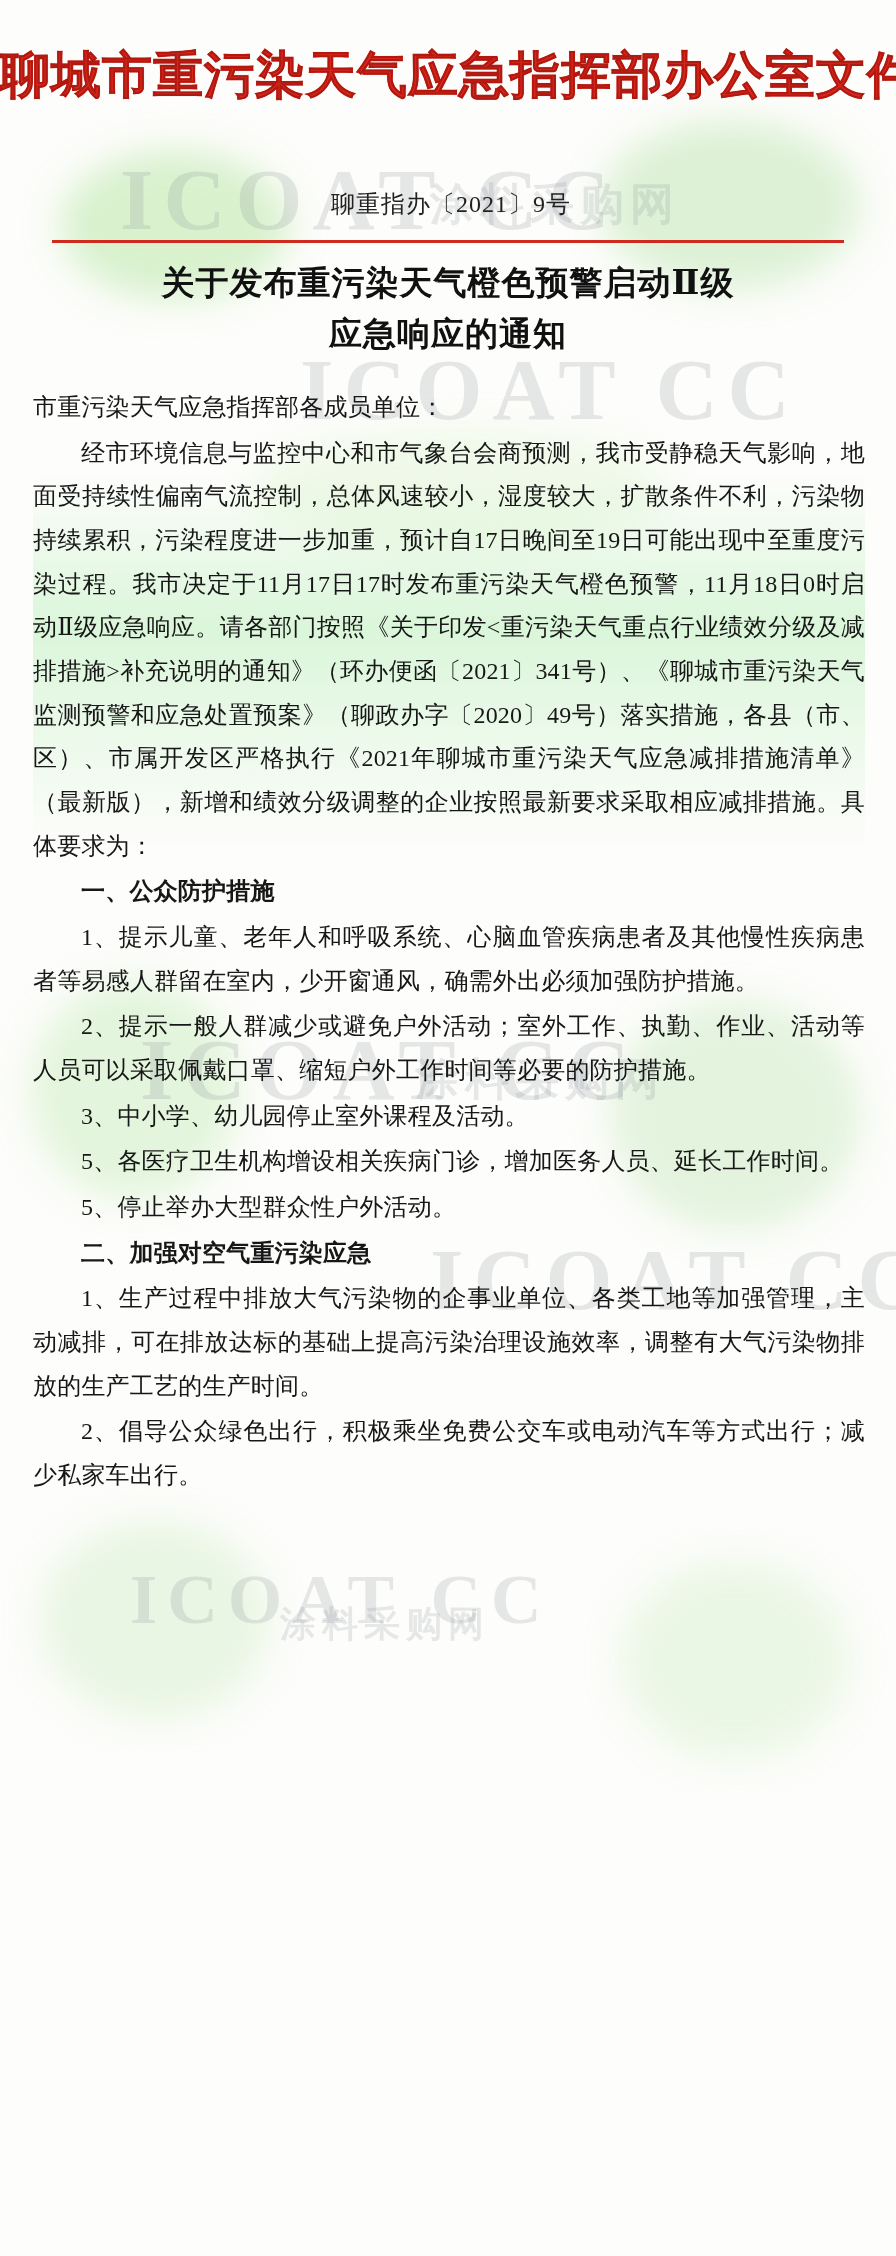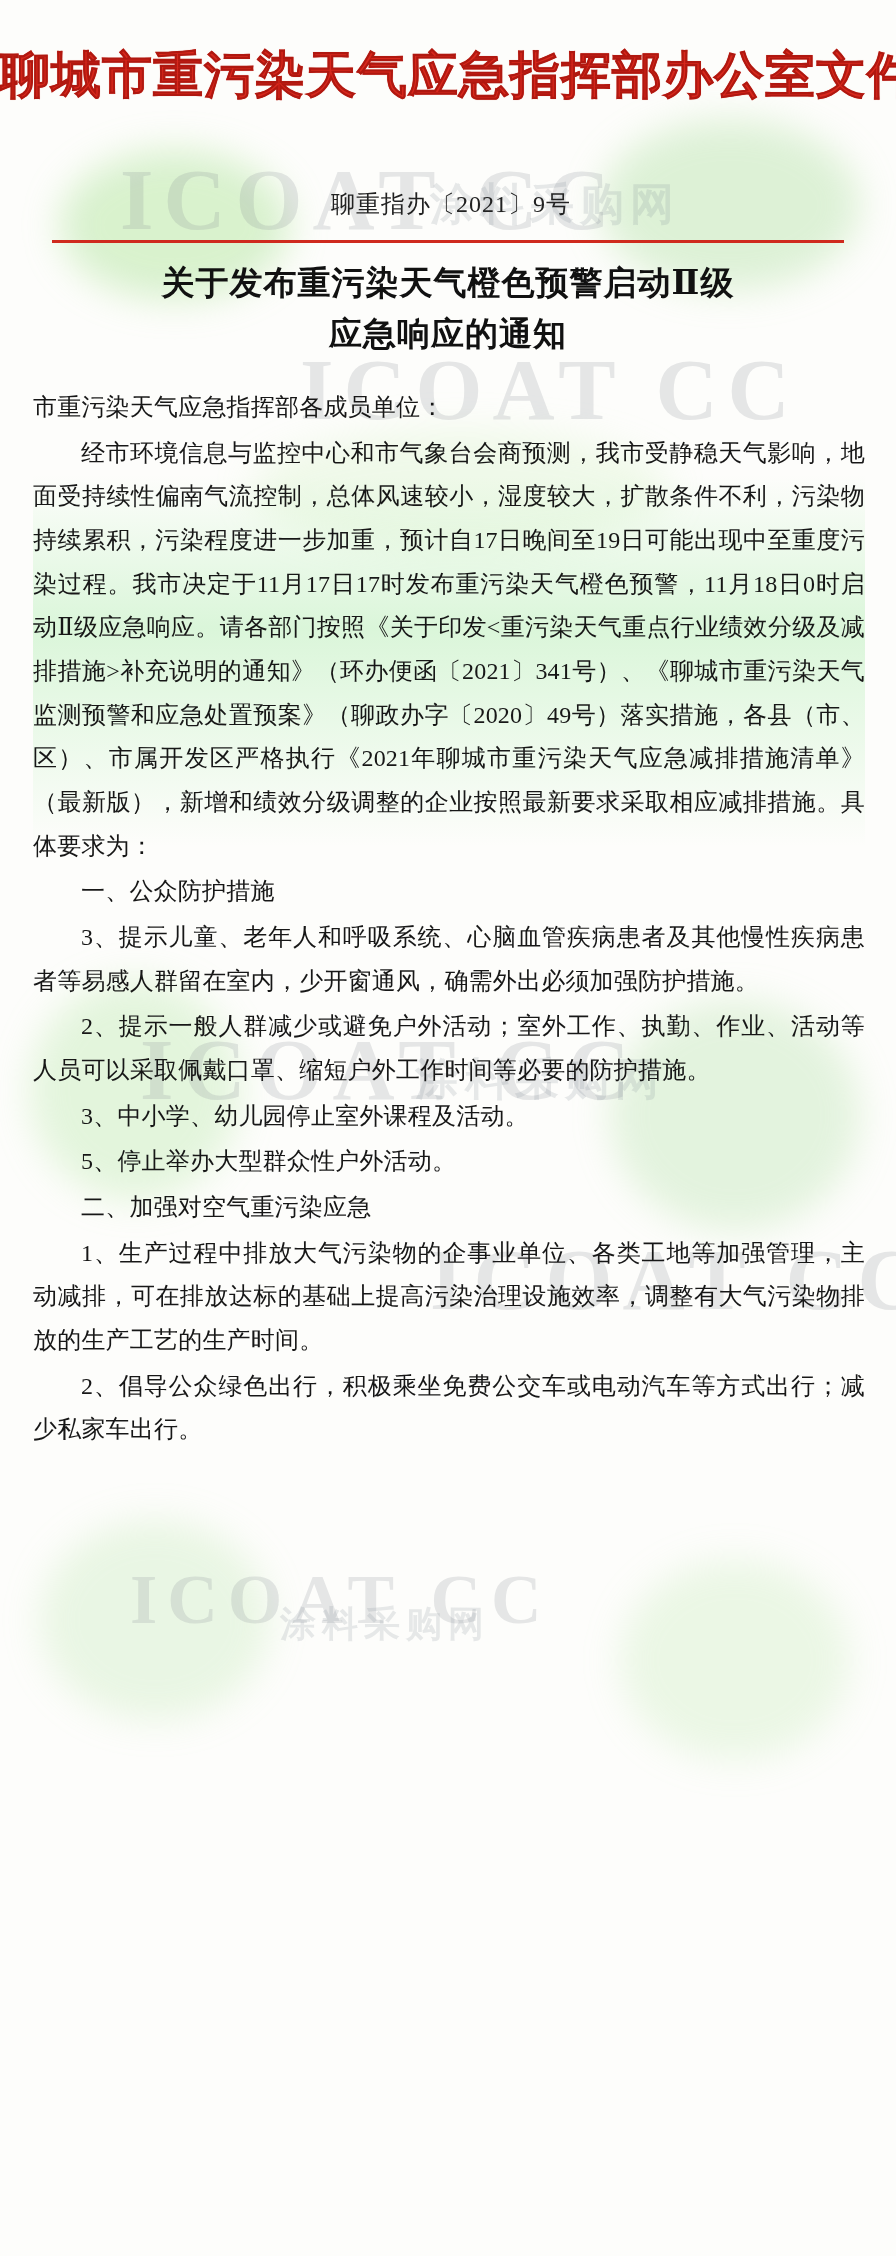--- a/index.html
+++ b/index.html
@@ -129,21 +129,21 @@
     line-height: 1.82;
     color: #171717;
     text-align: justify;
     letter-spacing: 0.2px;
   }
   .body-text p {
     margin: 0 0 2px 0;
   }
   .indent { text-indent: 2em; }
   .sub-heading {
-    font-weight: normal;
+    font-weight: bold;
     text-indent: 2em;
   }
 
   .highlight-line {
     background: linear-gradient(to bottom, rgba(200,245,200,0.0) 10%, rgba(190,240,190,0.55) 45%, rgba(190,240,190,0.0) 95%);
   }
 </style>
 </head>
 <body>
 
@@ -177,23 +177,24 @@
   <div class="doc-title">
     <div>关于发布重污染天气橙色预警启动Ⅱ级</div>
     <div>应急响应的通知</div>
   </div>
 
   <div class="body-text">
     <p>市重污染天气应急指挥部各成员单位：</p>
     <p class="indent highlight-line">经市环境信息与监控中心和市气象台会商预测，我市受静稳天气影响，地面受持续性偏南气流控制，总体风速较小，湿度较大，扩散条件不利，污染物持续累积，污染程度进一步加重，预计自17日晚间至19日可能出现中至重度污染过程。我市决定于11月17日17时发布重污染天气橙色预警，11月18日0时启动Ⅱ级应急响应。请各部门按照《关于印发&lt;重污染天气重点行业绩效分级及减排措施&gt;补充说明的通知》（环办便函〔2021〕341号）、《聊城市重污染天气监测预警和应急处置预案》（聊政办字〔2020〕49号）落实措施，各县（市、区）、市属开发区严格执行《2021年聊城市重污染天气应急减排措施清单》（最新版），新增和绩效分级调整的企业按照最新要求采取相应减排措施。具体要求为：</p>
 
     <p class="sub-heading">一、公众防护措施</p>
-    <p class="indent">3、提示儿童、老年人和呼吸系统、心脑血管疾病患者及其他慢性疾病患者等易感人群留在室内，少开窗通风，确需外出必须加强防护措施。</p>
+    <p class="indent">1、提示儿童、老年人和呼吸系统、心脑血管疾病患者及其他慢性疾病患者等易感人群留在室内，少开窗通风，确需外出必须加强防护措施。</p>
     <p class="indent">2、提示一般人群减少或避免户外活动；室外工作、执勤、作业、活动等人员可以采取佩戴口罩、缩短户外工作时间等必要的防护措施。</p>
     <p class="indent">3、中小学、幼儿园停止室外课程及活动。</p>
+    <p class="indent">5、各医疗卫生机构增设相关疾病门诊，增加医务人员、延长工作时间。</p>
     <p class="indent">5、停止举办大型群众性户外活动。</p>
 
     <p class="sub-heading">二、加强对空气重污染应急</p>
     <p class="indent">1、生产过程中排放大气污染物的企事业单位、各类工地等加强管理，主动减排，可在排放达标的基础上提高污染治理设施效率，调整有大气污染物排放的生产工艺的生产时间。</p>
     <p class="indent">2、倡导公众绿色出行，积极乘坐免费公交车或电动汽车等方式出行；减少私家车出行。</p>
   </div>
 
 </div>
 
 </body></html>

